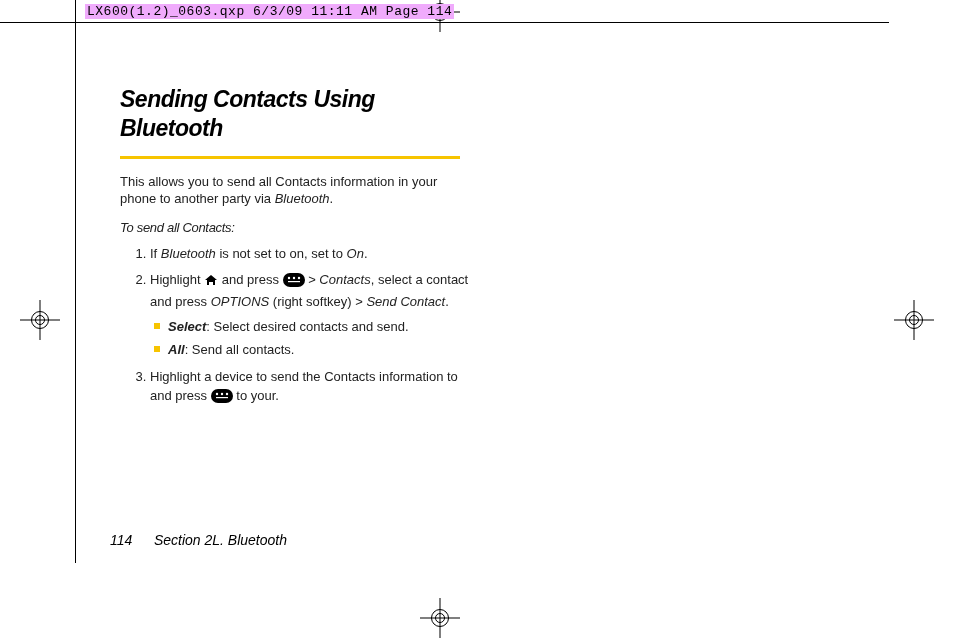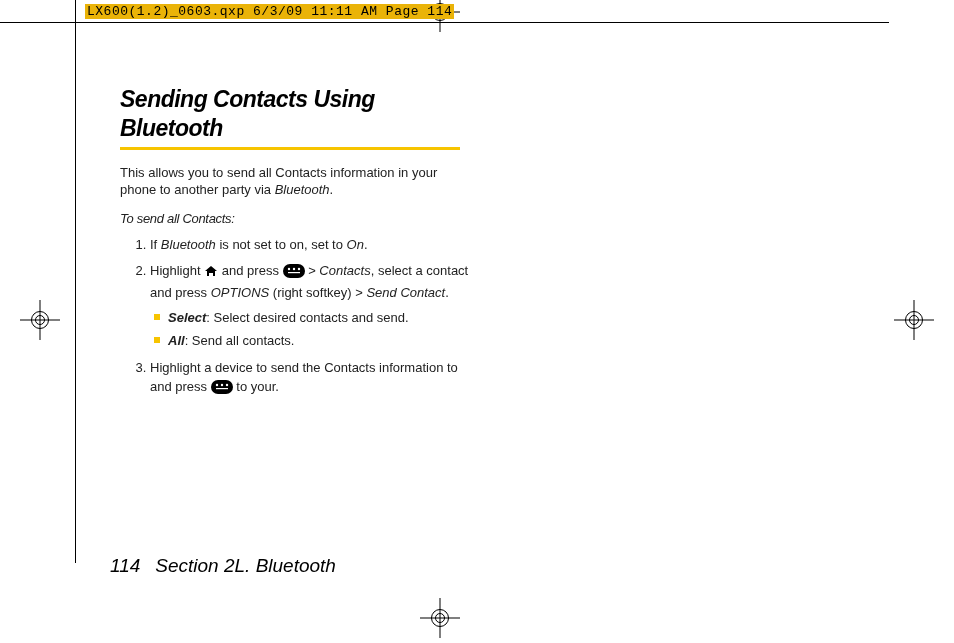--- a/index.html
+++ b/index.html
@@ -65,39 +65,39 @@
 
   
   .file-header {
     position: absolute;
     left: 85px;
     top: 4px;
     font-family: "Courier New", monospace;
     font-size: 13px;
     letter-spacing: 0.5px;
     color: #000;
-    background: #eab308;
+    background: #f0abfc;
     padding: 0 2px;
     z-index: 5;
   }
 
   
   .content {
     position: absolute;
     left: 120px;
     top: 85px;
     width: 350px;
   }
 
   h1.section-title {
     font-style: italic;
     font-weight: bold;
     font-size: 23px;
     line-height: 1.25;
-    margin: 0 0 4px 0;
+    margin: 0 0 13px 0;
     letter-spacing: -0.5px;
     color: #000;
   }
   .title-underline {
     height: 3px;
     background: #f7c400;
     width: 340px;
     margin-bottom: 14px;
   }
 
@@ -153,22 +153,22 @@
   }
   .icon-key {
     display: inline-block;
     vertical-align: -3px;
   }
 
   
   .footer {
     position: absolute;
     left: 110px;
-    top: 555px;
-    font-size: 19px;
+    top: 532px;
+    font-size: 14px;
     font-style: italic;
   }
   .footer .pg {
     display: inline-block;
     width: 40px;
     font-style: italic;
     color: #000;
   }
   .footer .sec {
     color: #000;

